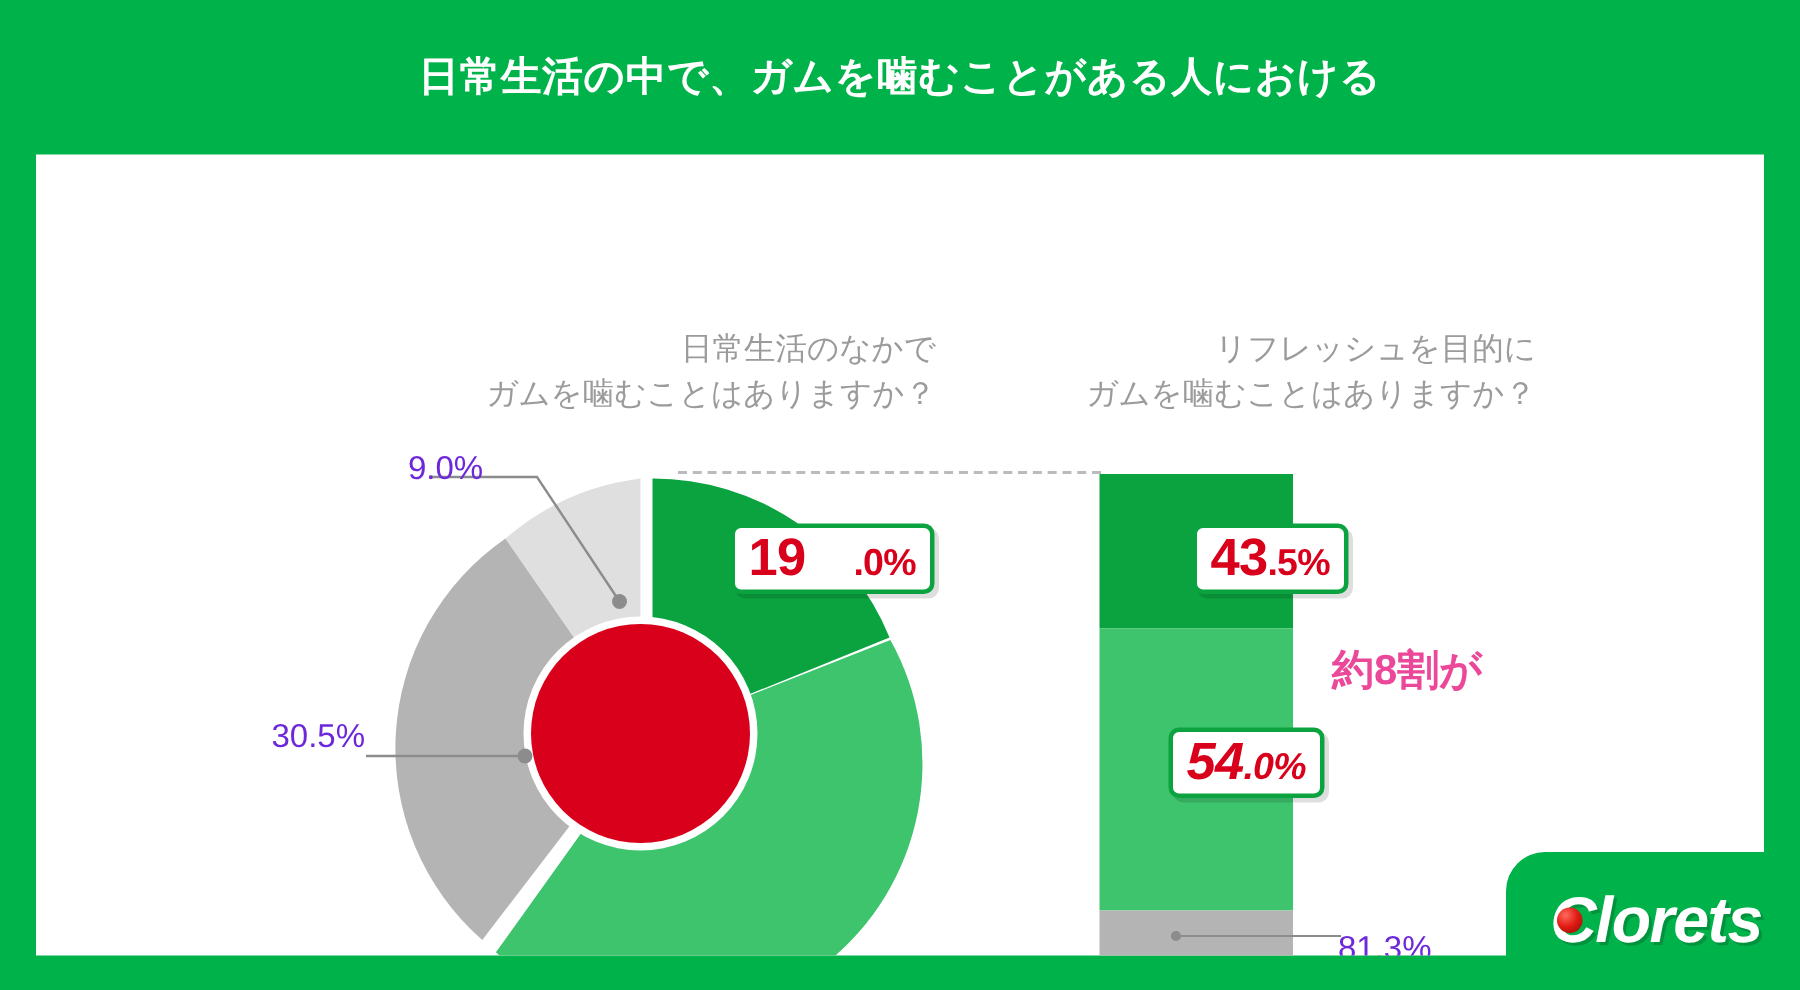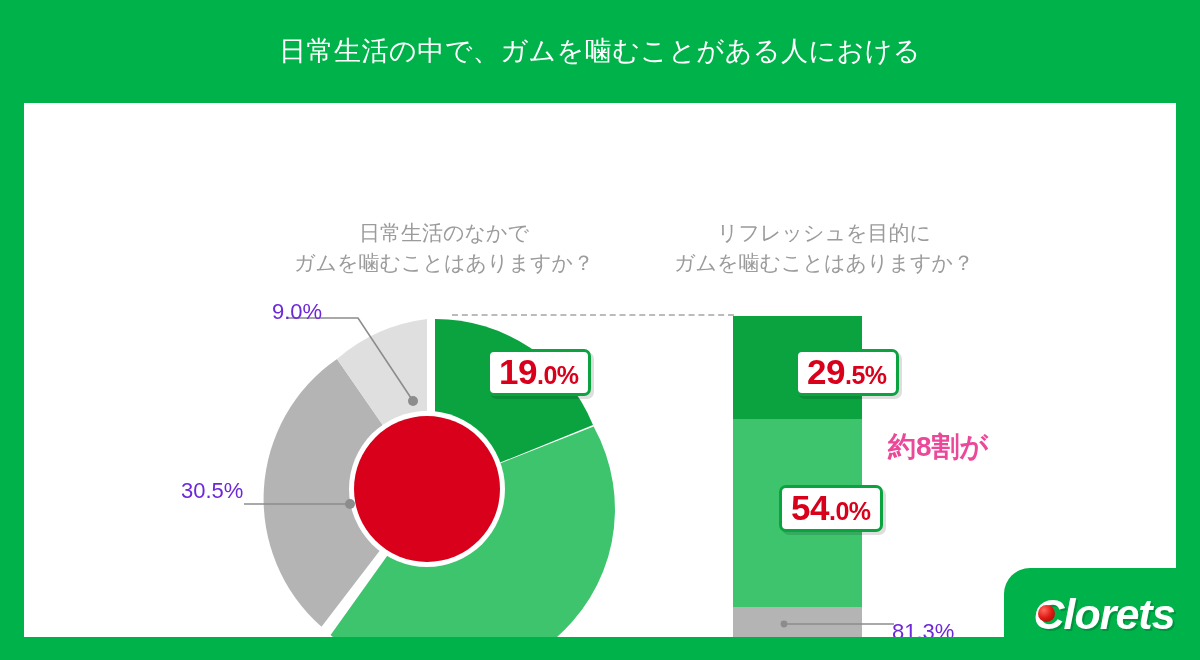--- a/index.html
+++ b/index.html
@@ -9,31 +9,31 @@
     font-family:"Liberation Sans","DejaVu Sans",sans-serif;
     overflow:hidden;position:relative;
   }
   
   #header{
     position:absolute;left:0;top:0;width:1200px;height:103px;
     display:flex;flex-direction:column;align-items:center;justify-content:center;
     color:#ffffff;
   }
   #header .line{
-    font-size:27px;font-weight:normal;line-height:1.32;letter-spacing:0.5px;
+    font-size:27px;font-weight:bold;line-height:1.32;letter-spacing:0.5px;
     white-space:nowrap;
   }
   
   #card{
     position:absolute;left:24px;top:103px;width:1152px;height:534px;
     background:#ffffff;overflow:hidden;
   }
   
   .subtitle{
-    position:absolute;text-align:center;color:#9B9B9B;
+    position:absolute;text-align:right;color:#9B9B9B;
     font-size:21px;line-height:1.45;font-weight:500;white-space:nowrap;
   }
   #subtitle-left{left:240px;top:115px;width:360px;}
   #subtitle-right{left:600px;top:115px;width:400px;}
   
   .dash-line{
     position:absolute;height:0;border-top:2px dashed #BBBBBB;
   }
   #dash-top{left:428px;top:211px;width:282px;}
   
@@ -59,24 +59,24 @@
   .bar-seg{width:100%;}
   
   .badge{
     position:absolute;background:#ffffff;border:3px solid #0BA33F;border-radius:7px;
     box-shadow:3px 3px 0 rgba(0,0,0,0.13);
     padding:2px 9px 4px 9px;display:flex;align-items:baseline;
     color:#D9001B;font-weight:bold;line-height:1;white-space:nowrap;
   }
   .badge .big{font-size:35px;letter-spacing:-0.5px;}
   .badge .small{font-size:25px;letter-spacing:-0.5px;}
-  #badge-19{left:463px;top:246px;}
+  #badge-19{left:463px;top:246px;gap:32px;}
   #badge-416{left:461px;top:474px;}
   #badge-295{left:771px;top:246px;}
-  #badge-540{left:755px;top:382px;}
+  #badge-540{left:755px;top:382px;font-style:italic;}
   
   #annotation{
     position:absolute;left:864px;top:325px;color:#ec4899;
     font-size:28px;font-weight:bold;line-height:1.35;white-space:nowrap;
   }
   
   #logo{
     position:absolute;right:0;bottom:0;width:196px;height:92px;
     background:#00B24A;border-top-left-radius:26px;
     display:flex;align-items:center;justify-content:center;
@@ -156,21 +156,21 @@
   <svg style="position:absolute;left:700px;top:500px;width:200px;height:70px;" viewBox="0 0 200 70">
     <line x1="60" y1="21" x2="170" y2="21" stroke="#8C8C8C" stroke-width="1.4"></line>
     <circle cx="60" cy="21" r="3.4" fill="#8C8C8C"></circle>
     <line x1="60" y1="60" x2="170" y2="60" stroke="#8C8C8C" stroke-width="1.4"></line>
     <circle cx="60" cy="60" r="3.4" fill="#8C8C8C"></circle>
   </svg>
 
   <div class="leader-label" id="label-153">81.3%</div>
 
   <div class="badge" id="badge-295">
-    <span class="big">29</span>
+    <span class="big">43</span>
     <span class="small">.5%</span>
   </div>
   <div class="badge" id="badge-540">
     <span class="big">54</span>
     <span class="small">.0%</span>
   </div>
 
   <div id="annotation">
     <div>約8割が</div>
   </div>

